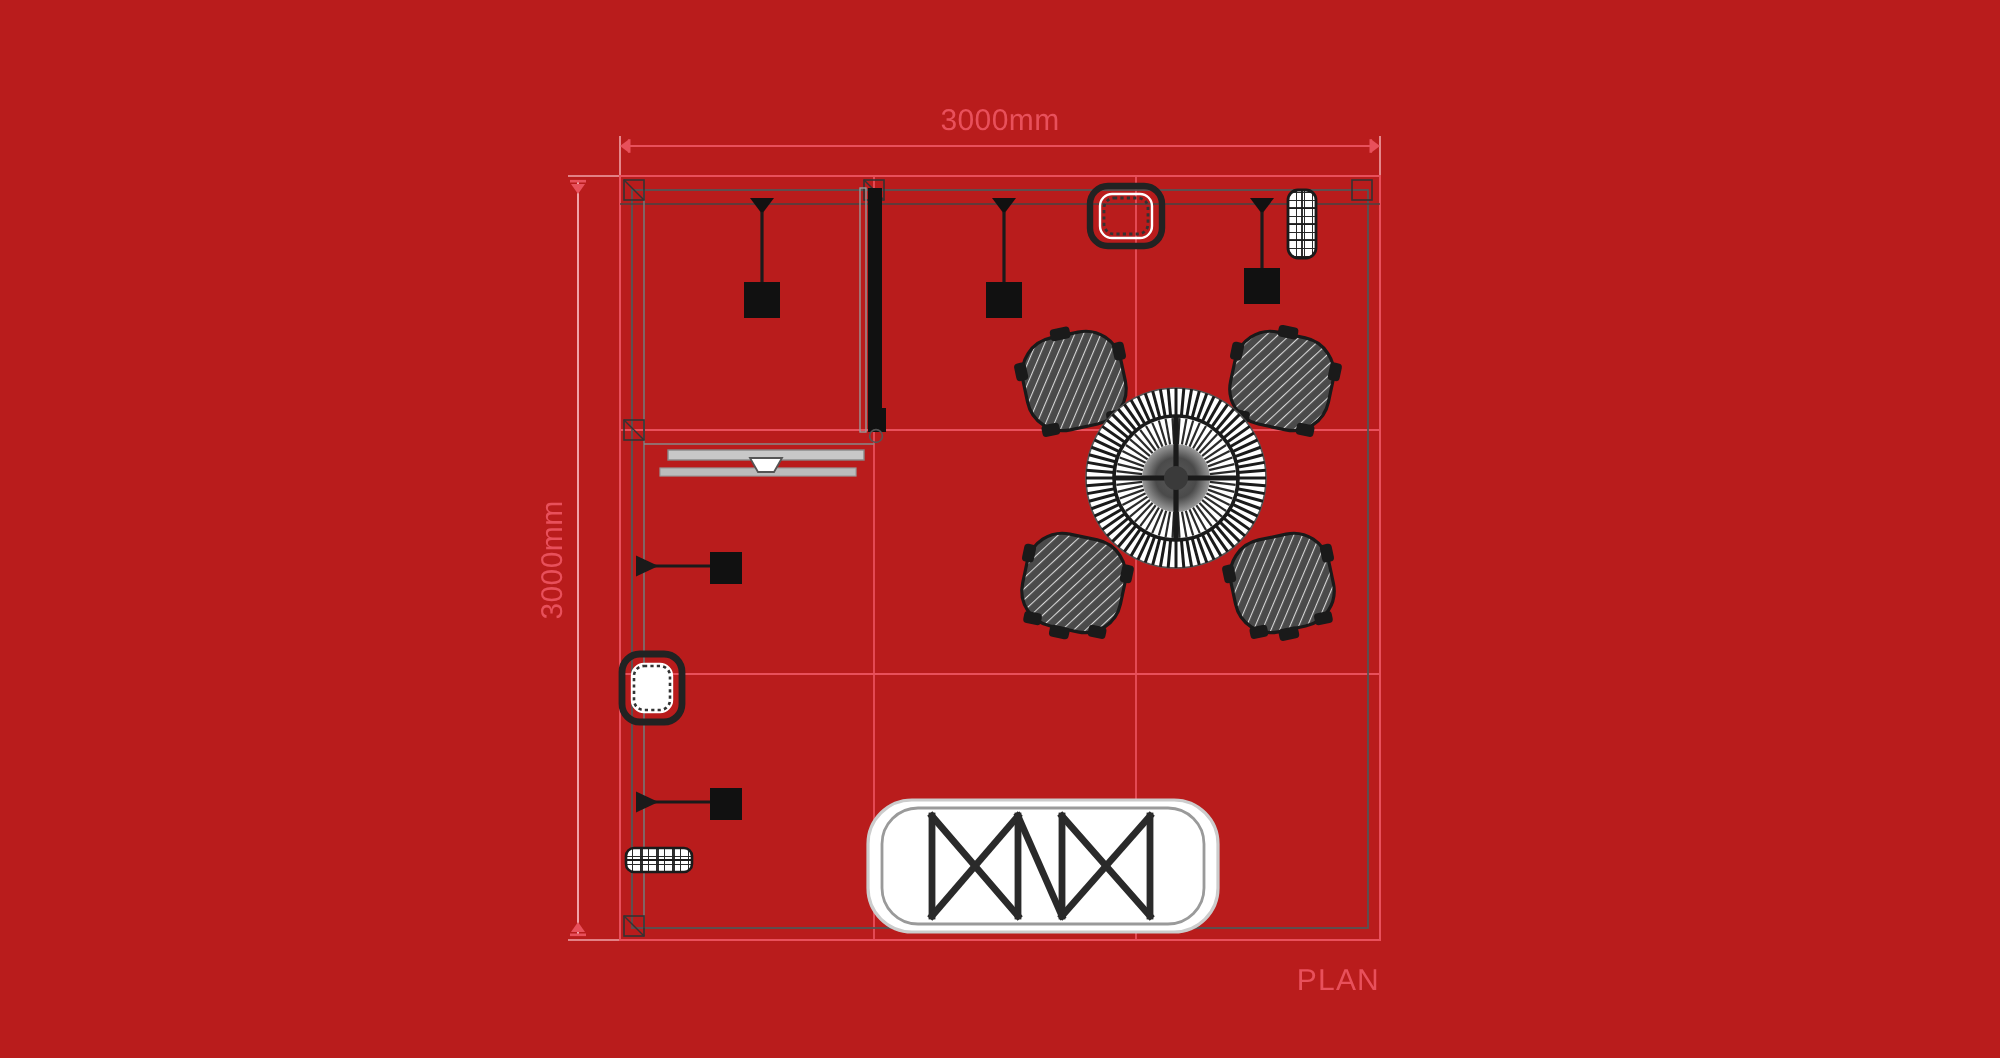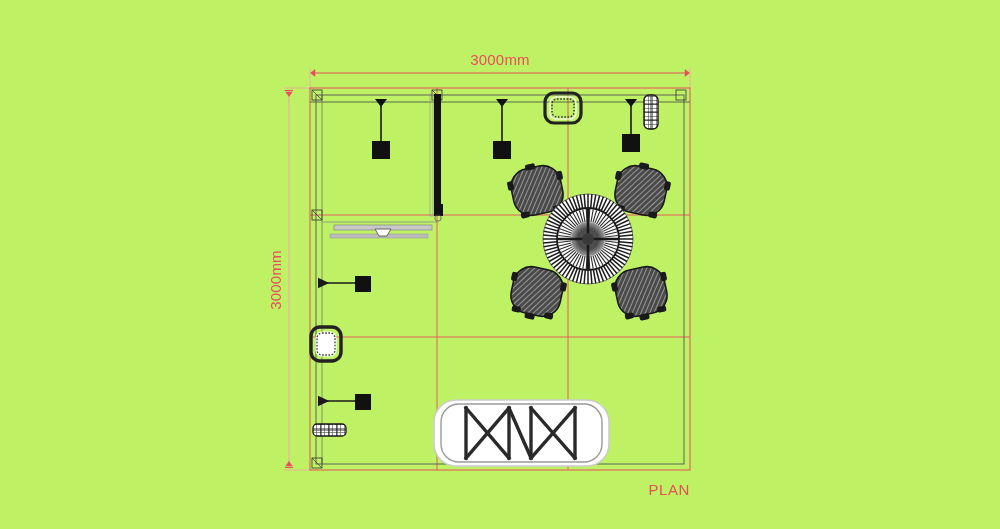--- a/index.html
+++ b/index.html
@@ -11,21 +11,21 @@
   body {
     width: 1000px;
     height: 529px;
     overflow: hidden;
     font-family: "Liberation Sans", sans-serif;
   }
   #stage {
     position: relative;
     width: 1000px;
     height: 529px;
-    background: #bef264;
+    background: #b91c1c;
   }
   #plan-svg {
     position: absolute;
     left: 0;
     top: 0;
     width: 1000px;
     height: 529px;
     display: block;
   }
   .dim-text {

